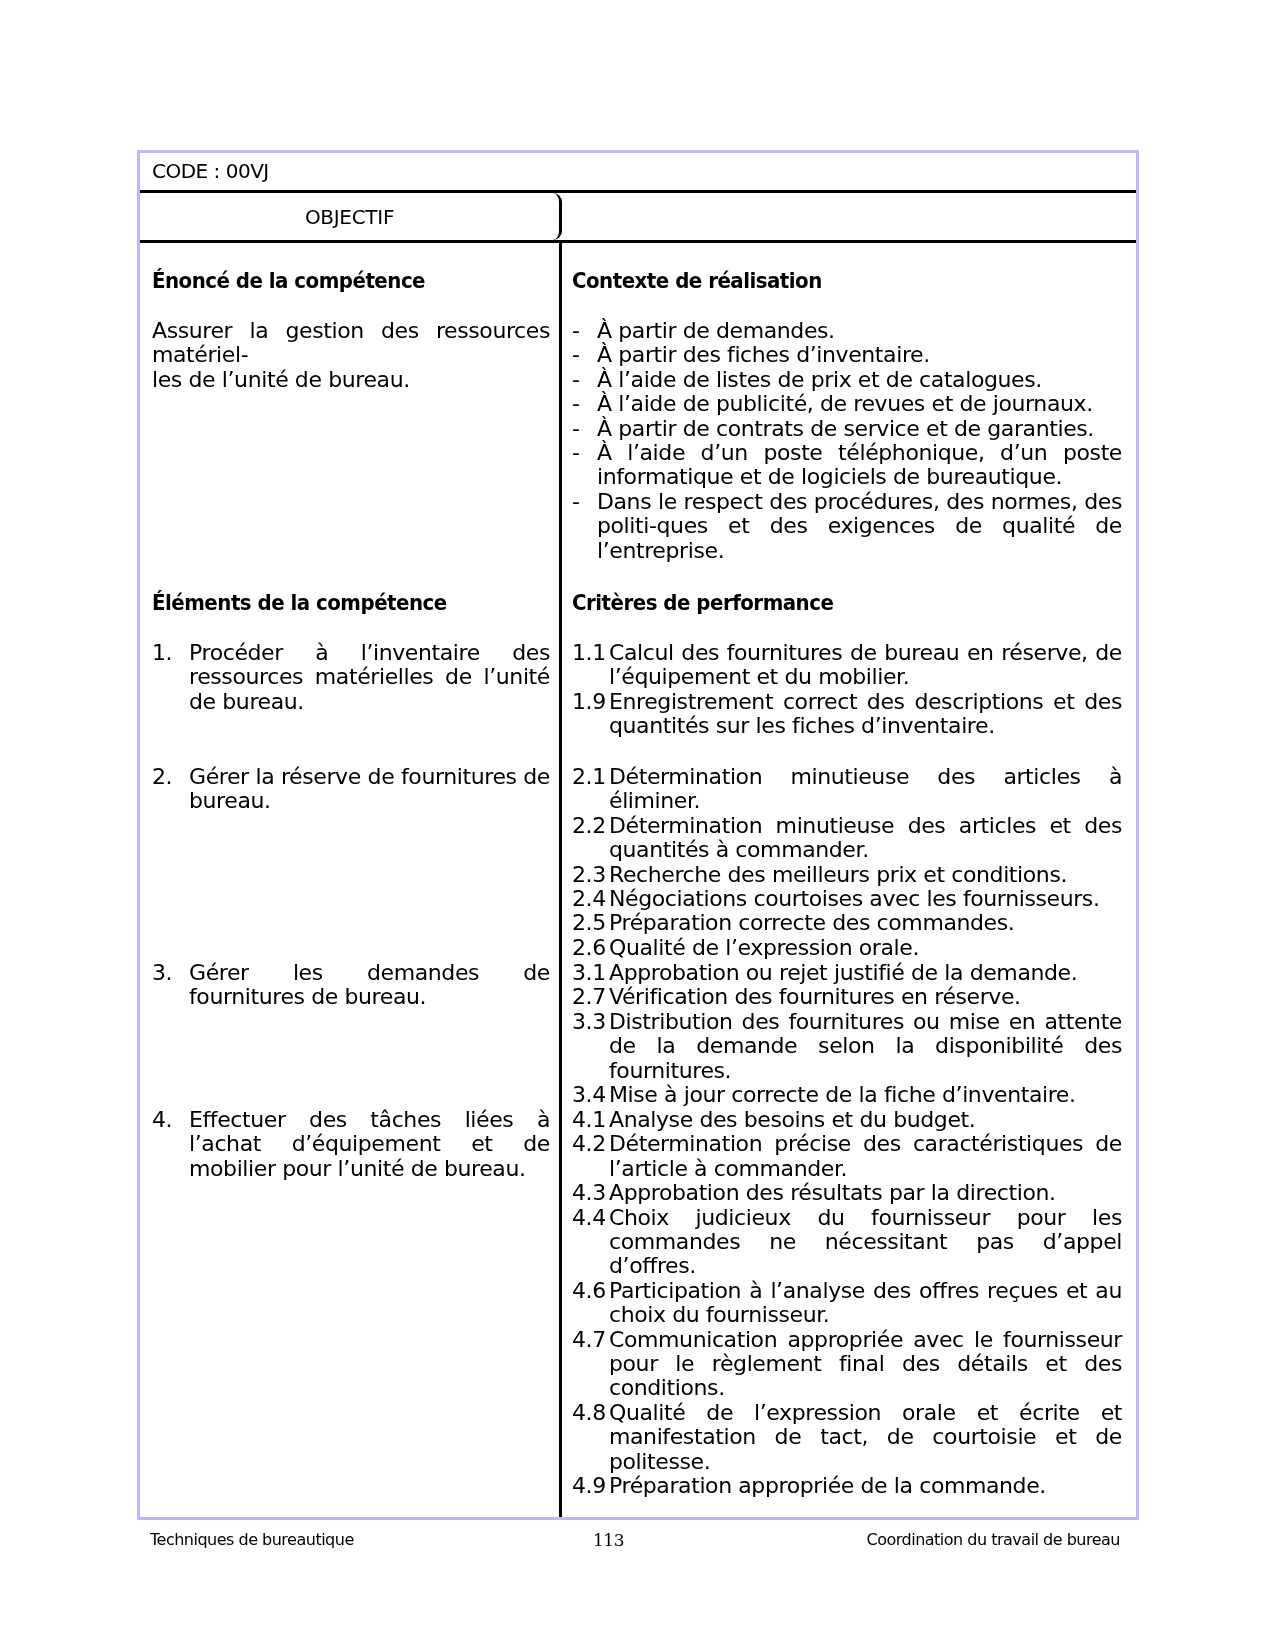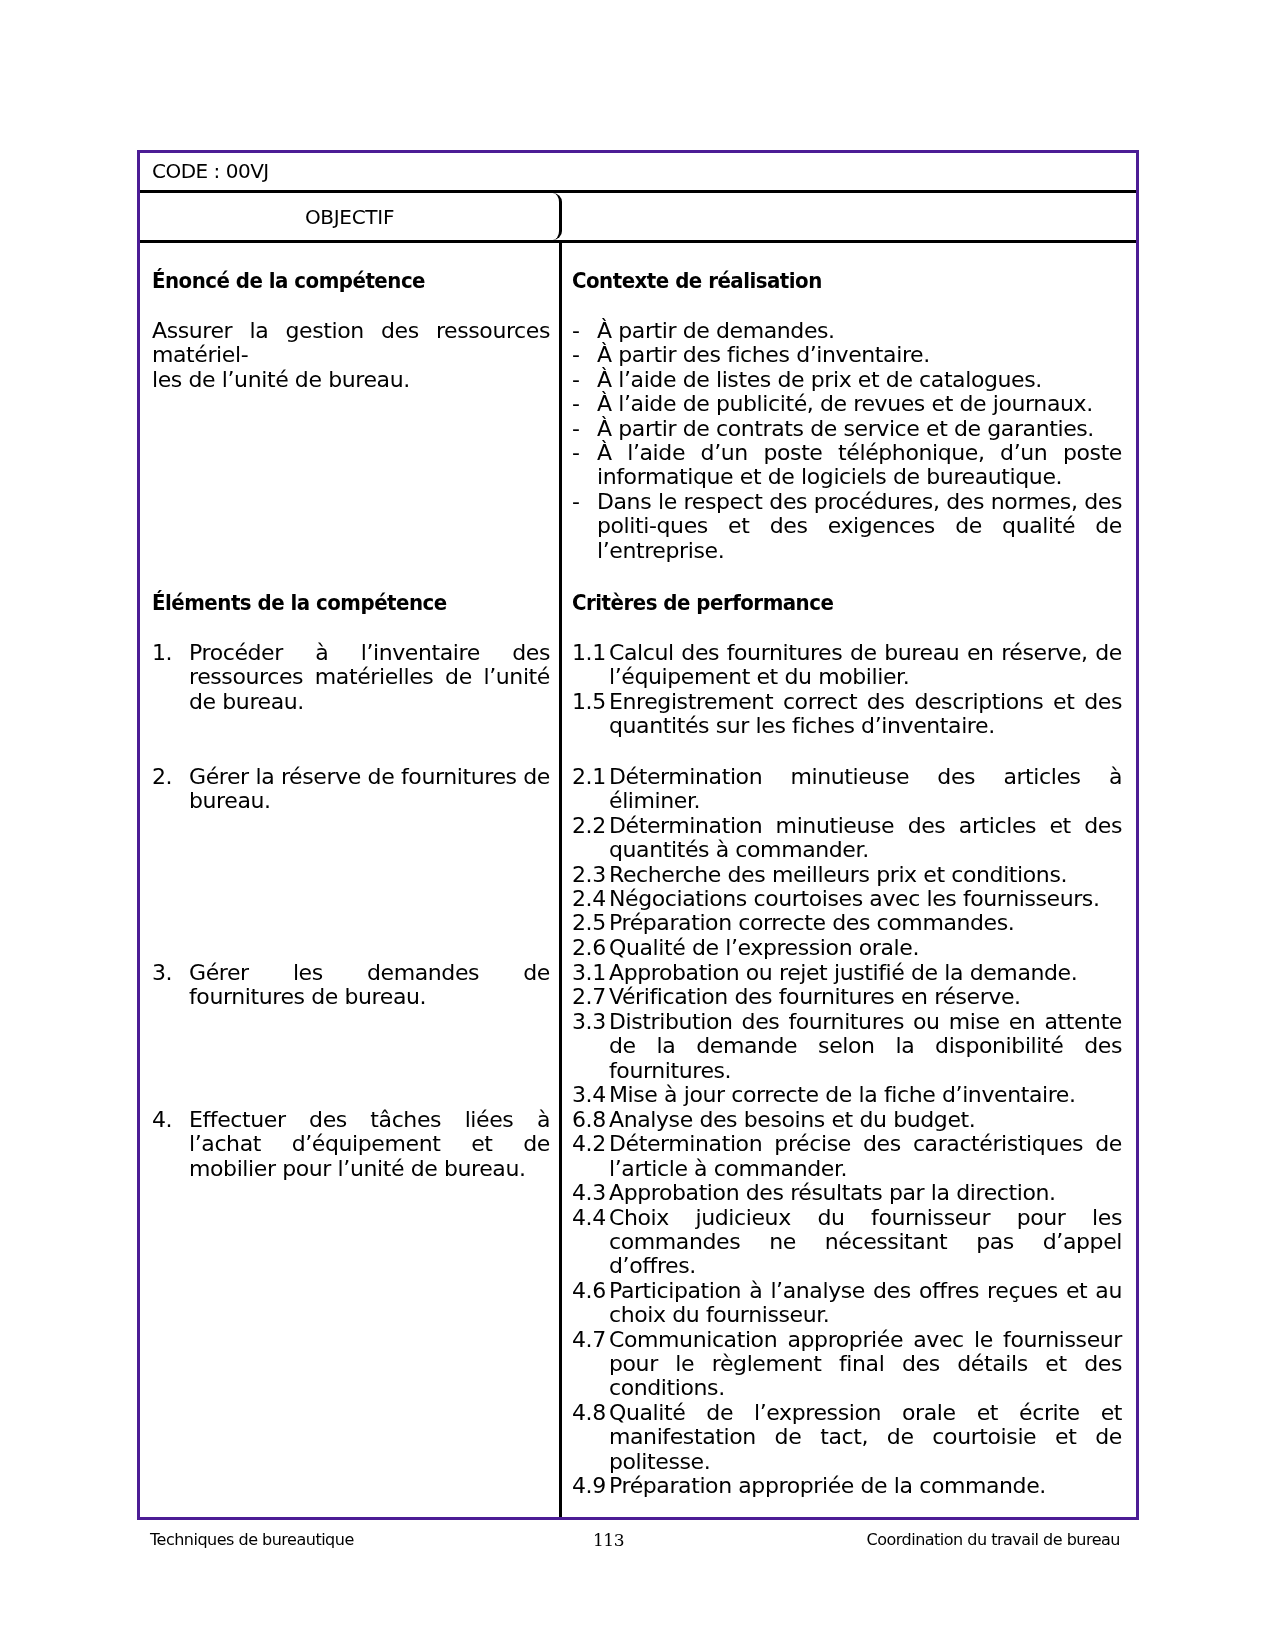--- a/index.html
+++ b/index.html
@@ -2,21 +2,21 @@
 <html><head>
 <meta charset="utf-8">
 <style>
   html, body { margin: 0; padding: 0; background: #ffffff; }
   body {
     width: 1275px; height: 1650px; position: relative; overflow: hidden;
     font-family: "DejaVu Sans", sans-serif; color: #000;
   }
   .table {
     position: absolute; left: 137px; top: 150px; width: 1002px; height: 1370px;
-    border: 3px solid #4c1d95; box-sizing: border-box;
+    border: 3px solid #c4b5fd; box-sizing: border-box;
   }
   .code-row {
     position: absolute; left: 0; top: 0; right: 0; height: 40px;
     border-bottom: 3px solid #000; box-sizing: border-box;
     font-size: 20px; line-height: 37px; padding-left: 12px; letter-spacing: -0.5px;
   }
   .head-row {
     position: absolute; left: 0; top: 40px; right: 0; height: 50px;
     border-bottom: 3px solid #000; box-sizing: border-box;
     display: flex; font-size: 20px; letter-spacing: -0.3px;
@@ -119,21 +119,21 @@
   </div>
 
   <div class="cell right-col bold" style="top:438px;">Critères de performance</div>
 
   <div class="cell right-col" style="top:488px;">
     <div class="item">
         <span class="num">1.1</span>
         <span class="txt">Calcul des fournitures de bureau en réserve, de l’équipement et du mobilier.</span>
       </div>
     <div class="item">
-        <span class="num">1.5</span>
+        <span class="num">1.9</span>
         <span class="txt">Enregistrement correct des descriptions et des quantités sur les fiches d’inventaire.</span>
       </div>
   </div>
 
   <div class="cell right-col" style="top:612px;">
     <div class="item">
         <span class="num">2.1</span>
         <span class="txt">Détermination minutieuse des articles à éliminer.</span>
       </div>
     <div class="item">
@@ -172,21 +172,21 @@
         <span class="txt">Distribution des fournitures ou mise en attente de la demande selon la disponibilité des fournitures.</span>
       </div>
     <div class="item">
         <span class="num">3.4</span>
         <span class="txt">Mise à jour correcte de la fiche d’inventaire.</span>
       </div>
   </div>
 
   <div class="cell right-col" style="top:955px;">
     <div class="item">
-        <span class="num">6.8</span>
+        <span class="num">4.1</span>
         <span class="txt">Analyse des besoins et du budget.</span>
       </div>
     <div class="item">
         <span class="num">4.2</span>
         <span class="txt">Détermination précise des caractéristiques de l’article à commander.</span>
       </div>
     <div class="item">
         <span class="num">4.3</span>
         <span class="txt">Approbation des résultats par la direction.</span>
       </div>

